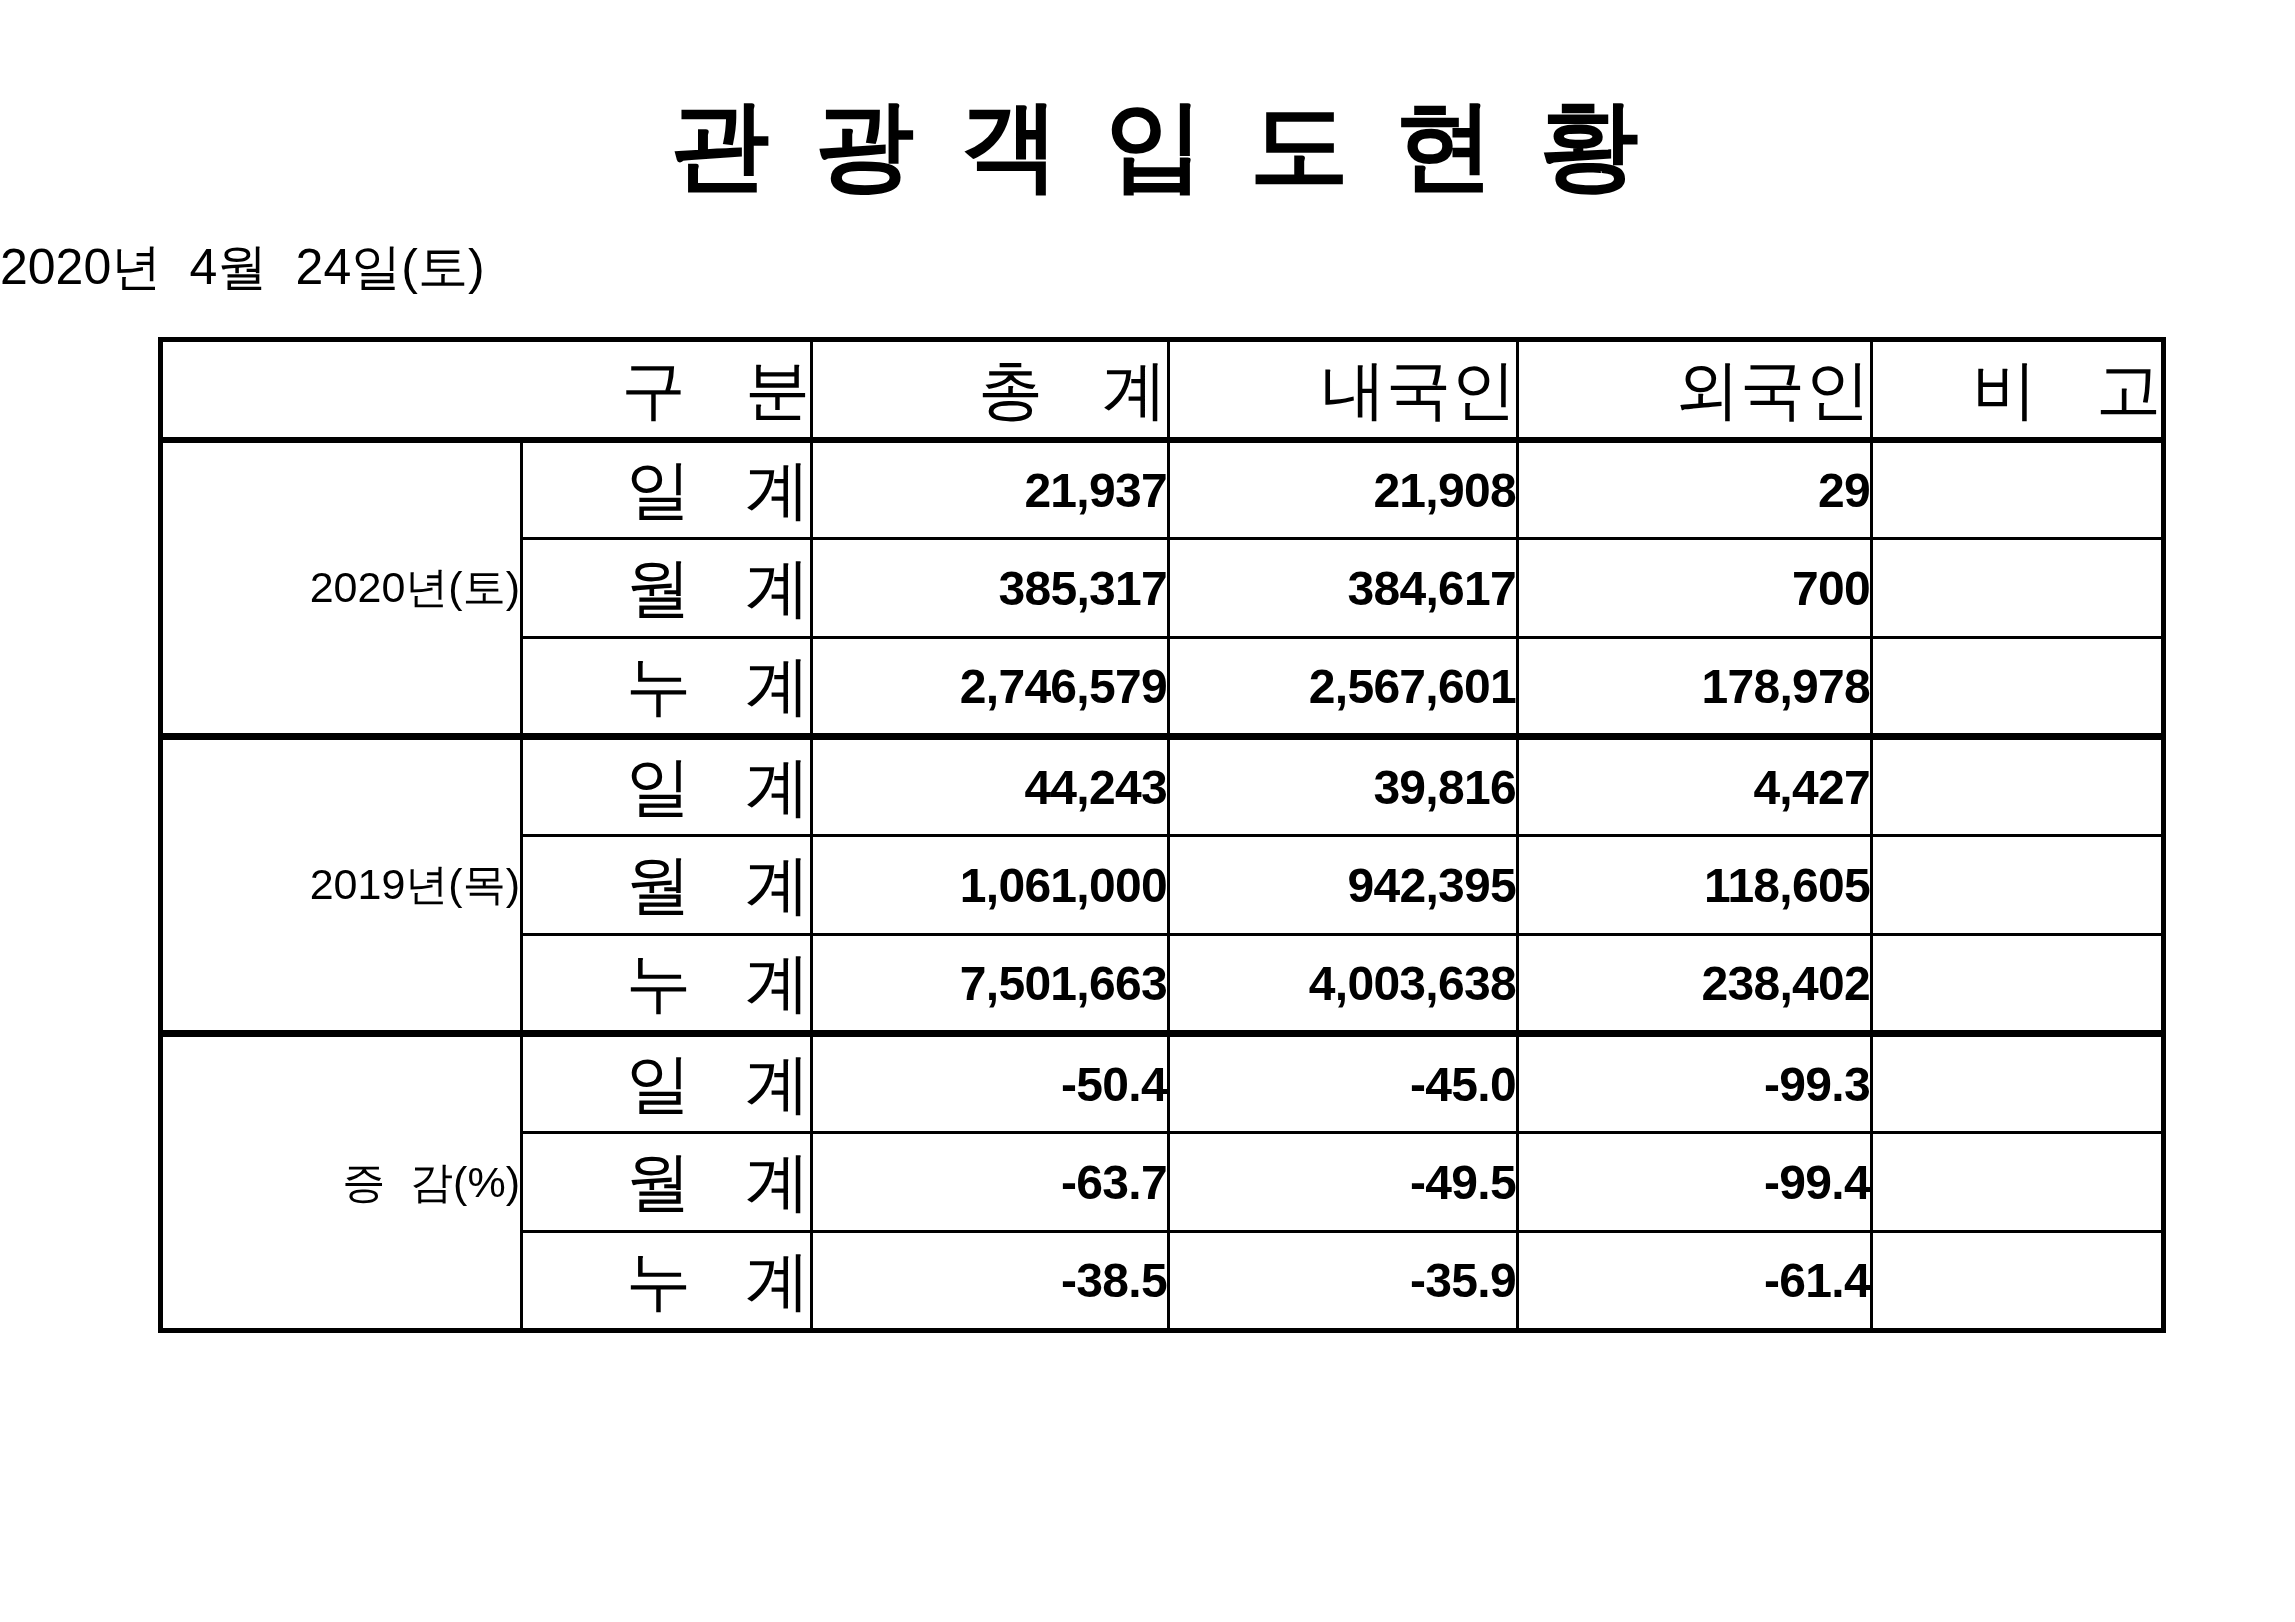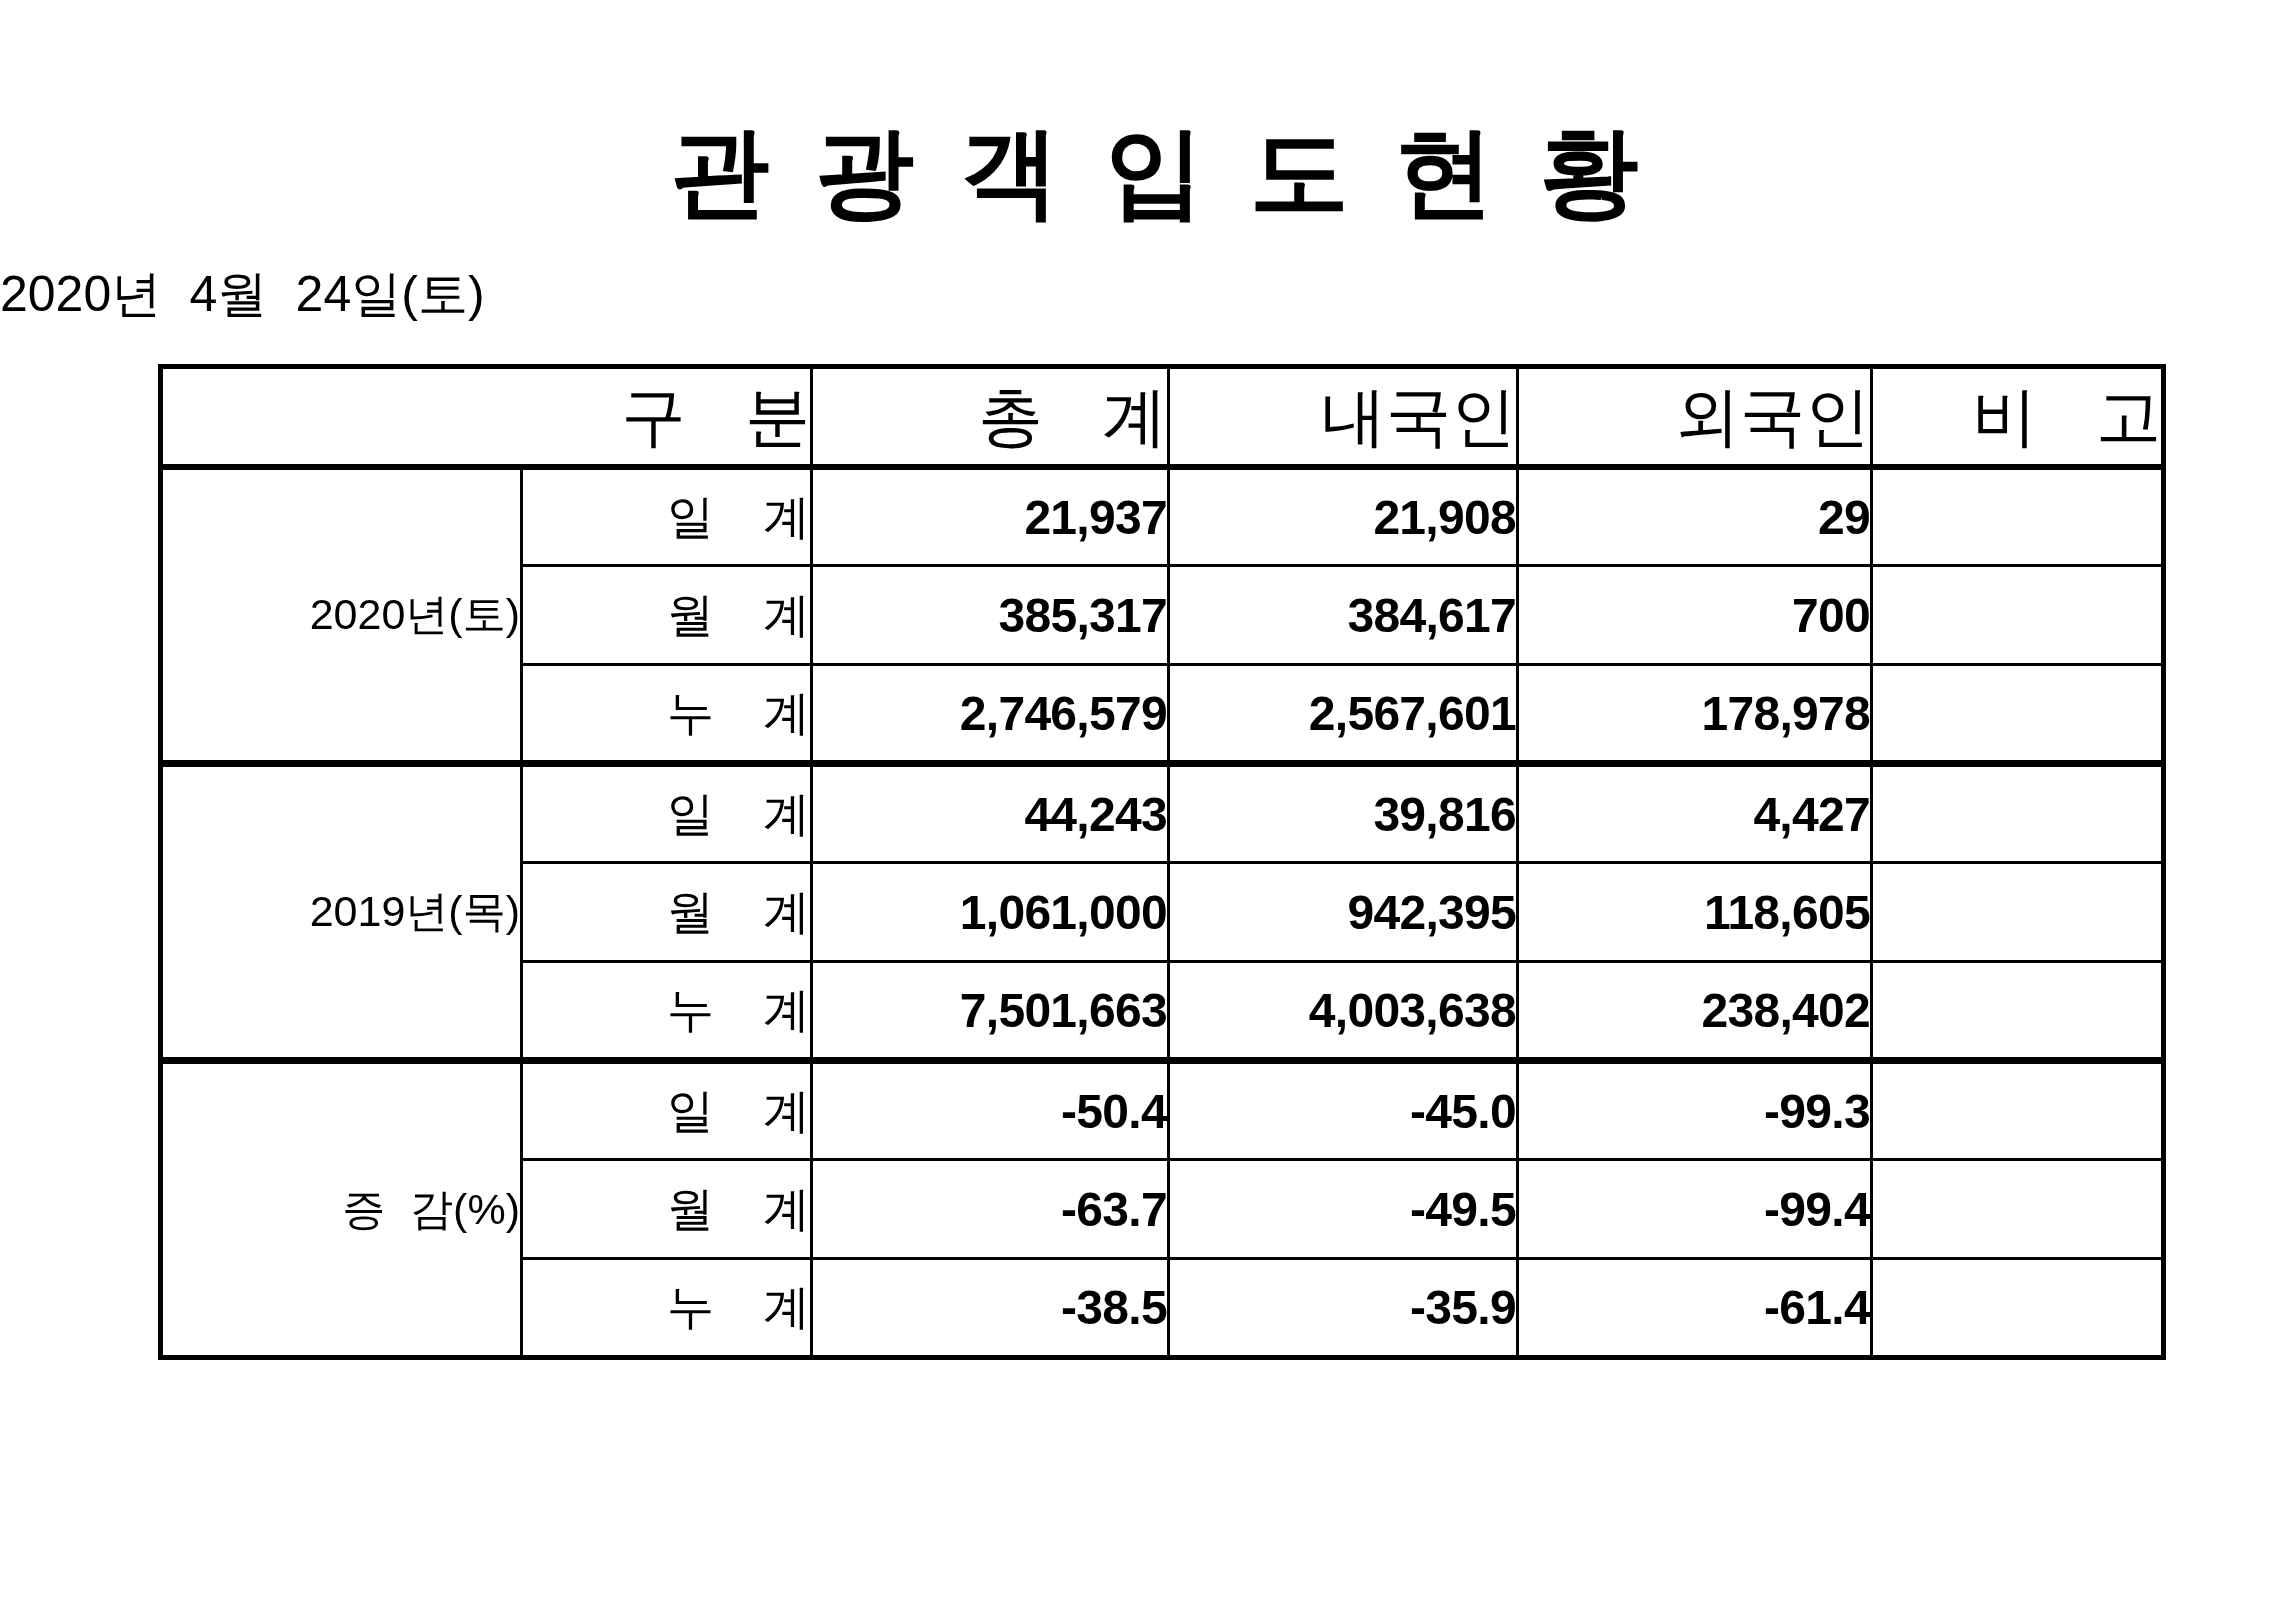--- a/index.html
+++ b/index.html
@@ -9,21 +9,21 @@
   }
   body {
     width: 2295px;
     height: 1623px;
     position: relative;
     font-family: "Liberation Sans", sans-serif;
     color: #000000;
     overflow: hidden;
   }
   .doc-title {
-    margin-top: 113px;
+    margin-top: 86px;
     width: 2002px;
     margin-left: 158px;
     text-align: center;
     font-size: 99px;
     font-weight: bold;
     letter-spacing: 9.2px;
     line-height: 1.2;
     white-space: nowrap;
   }
   .doc-date {
@@ -59,21 +59,21 @@
     font-size: 65px;
     word-spacing: 41px;
     white-space: nowrap;
   }
   td.group-label {
     font-size: 43px;
     word-spacing: 13px;
     white-space: nowrap;
   }
   td.row-label {
-    font-size: 47px;
+    font-size: 65px;
     word-spacing: 36px;
     white-space: nowrap;
   }
   td.num {
     font-size: 48px;
     font-weight: bold;
     letter-spacing: -0.7px;
     white-space: nowrap;
   }
   tr.group-end td, td.group-end {

